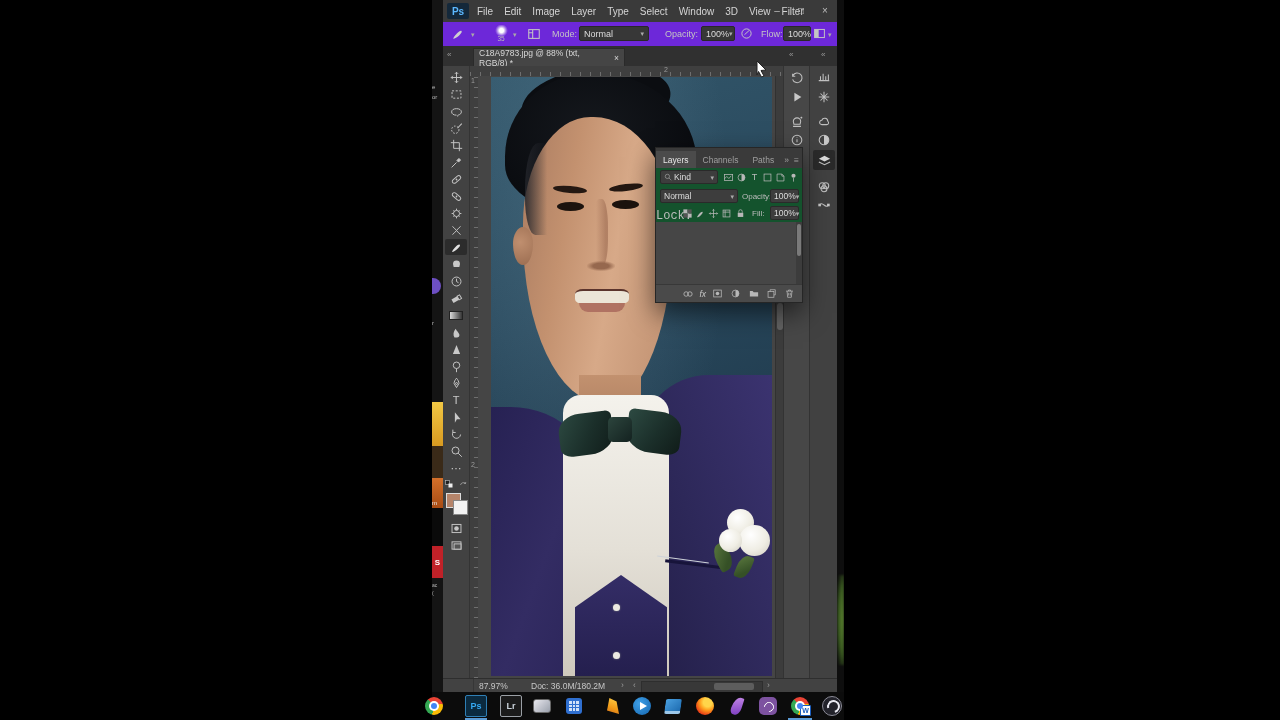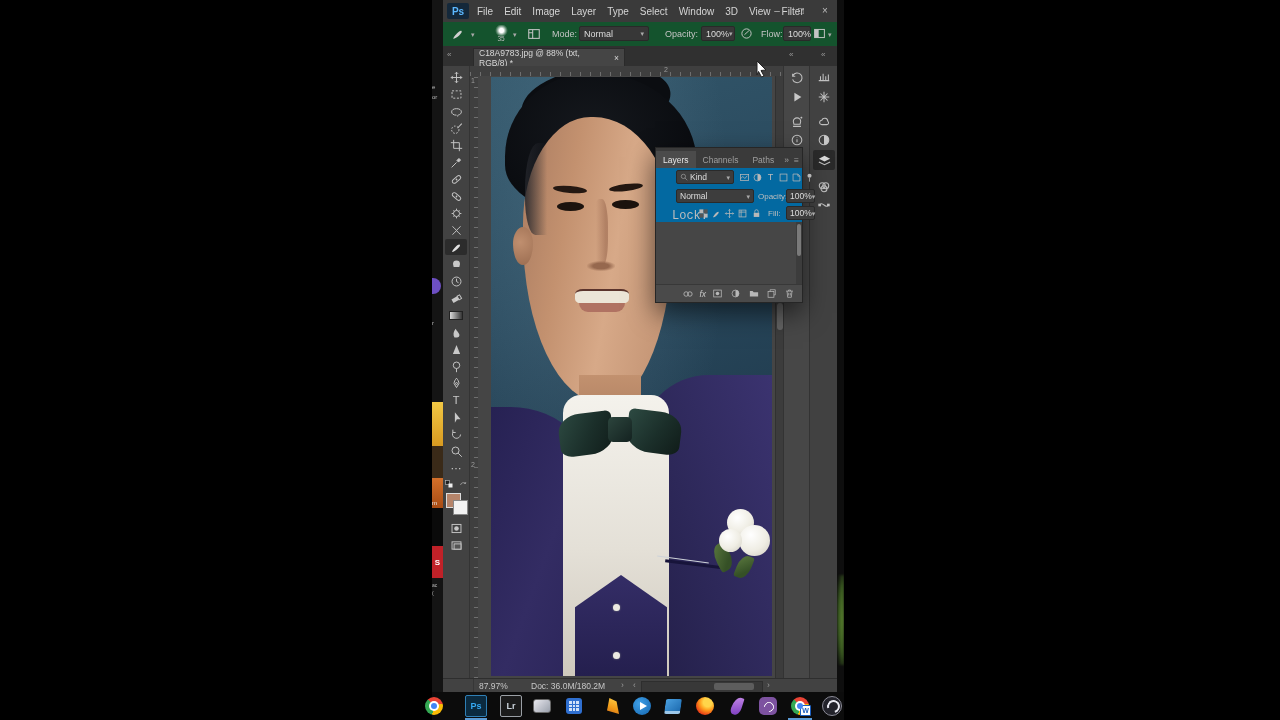--- a/index.html
+++ b/index.html
@@ -28,21 +28,21 @@
   
   .menubar{position:absolute;left:0;top:0;width:394px;height:22px;background:#3a3a3a;border-bottom:1px solid #2d2d2d;}
   .pslogo{position:absolute;left:4px;top:3px;width:22px;height:16px;background:#14283a;color:#5cb8ff;
           font-weight:bold;font-size:10px;display:flex;align-items:center;justify-content:center;border-radius:2px;}
   .menus{position:absolute;left:34px;top:0;height:22px;display:flex;align-items:center;gap:11px;font-size:10px;color:#d4d4d4;}
   .menus span{cursor:default;}
   .winctl{position:absolute;right:4px;top:0;height:20px;display:flex;gap:8px;font-size:10px;color:#bbb;align-items:center;}
   .winctl span{width:16px;text-align:center;}
 
   
-  .optionsbar{position:absolute;left:0;top:22px;width:394px;height:24px;background:#14532d;border-bottom:1px solid #2c2c2c;font-size:9px;color:#c9c9c9;}
+  .optionsbar{position:absolute;left:0;top:22px;width:394px;height:24px;background:#6d28d9;border-bottom:1px solid #2c2c2c;font-size:9px;color:#c9c9c9;}
   .fld{position:absolute;height:15px;background:#373737;border:1px solid #292929;border-radius:2px;
        display:flex;align-items:center;padding:0 4px;font-size:9px;color:#ddd;box-sizing:border-box;justify-content:space-between;}
   .caret{font-size:7px;color:#aaa;line-height:1;}
   .ob-dot{position:absolute;left:52px;top:3px;width:13px;height:11px;
           background:radial-gradient(circle,#fff 0 25%,rgba(255,255,255,.25) 60%,transparent 75%);}
   .ob-size{position:absolute;left:49px;top:13px;width:18px;text-align:center;font-size:6.5px;color:#bbb;}
   .lbl{position:absolute;top:7px;font-size:9px;color:#c4c4c4;}
 
   
   .tabbar{position:absolute;left:0;top:46px;width:394px;height:20px;background:#303030;border-bottom:1px solid #272727;}
@@ -126,26 +126,26 @@
   .leaf,.leaf2{background:linear-gradient(135deg,#5d7b40,#355026 70%);border-radius:60% 15% 60% 15%;}
 
   
   .docka{position:absolute;left:340px;top:0;width:26px;height:612px;background:#474747;border-left:1px solid #333;}
   .dockb{position:absolute;left:366px;top:0;width:28px;height:612px;background:#414141;border-left:1px solid #333;}
   .dbtn{position:absolute;left:2px;width:22px;height:18px;display:flex;align-items:center;justify-content:center;border-radius:2px;}
   .dbtn.hl{background:#2a2a2a;height:20px;}
   .dsvg{stroke:#c0c0c0;fill:none;stroke-width:1.2;}
 
   
-  .lpanel{position:absolute;left:212px;top:147px;width:146px;height:154px;background:#0369a1;border:1px solid #262626;
+  .lpanel{position:absolute;left:212px;top:147px;width:146px;height:154px;background:#14532d;border:1px solid #262626;
           box-shadow:0 10px 24px rgba(0,0,0,.55);font-size:8.5px;color:#cfcfcf;z-index:20;}
   .lp-tabs{position:absolute;left:0;top:0;width:146px;height:20px;background:#3a3a3a;display:flex;align-items:flex-end;}
   .lp-tab{height:17px;display:flex;align-items:center;padding:0 7px;color:#9f9f9f;}
   .lp-tab.act{background:#4b4b4b;color:#e6e6e6;}
-  .lp-row{position:absolute;left:0;width:132px;margin-left:16px;}
+  .lp-row{position:absolute;left:0;width:132px;}
   .lfld{position:absolute;height:14px;background:#3d3d3d;border:1px solid #2a2a2a;border-radius:2px;display:flex;
         align-items:center;justify-content:space-between;padding:0 3px;box-sizing:border-box;font-size:8.5px;color:#ddd;}
   .lic{display:inline-flex;width:13px;height:13px;align-items:center;justify-content:center;}
   .lsvg{stroke:#b8b8b8;fill:none;stroke-width:1.1;}
   .lp-list{position:absolute;left:0;top:74px;width:146px;height:62px;background:#464646;overflow:hidden;}
   .lrow{position:absolute;left:0;width:140px;display:flex;align-items:center;}
   .lrow.sel{background:#5e5e5e;}
   .checker{background-color:#fff;background-image:linear-gradient(45deg,#9b9b9b 25%,transparent 25%,transparent 75%,#9b9b9b 75%),
            linear-gradient(45deg,#9b9b9b 25%,transparent 25%,transparent 75%,#9b9b9b 75%);
            background-size:8px 8px;background-position:0 0,4px 4px;}

